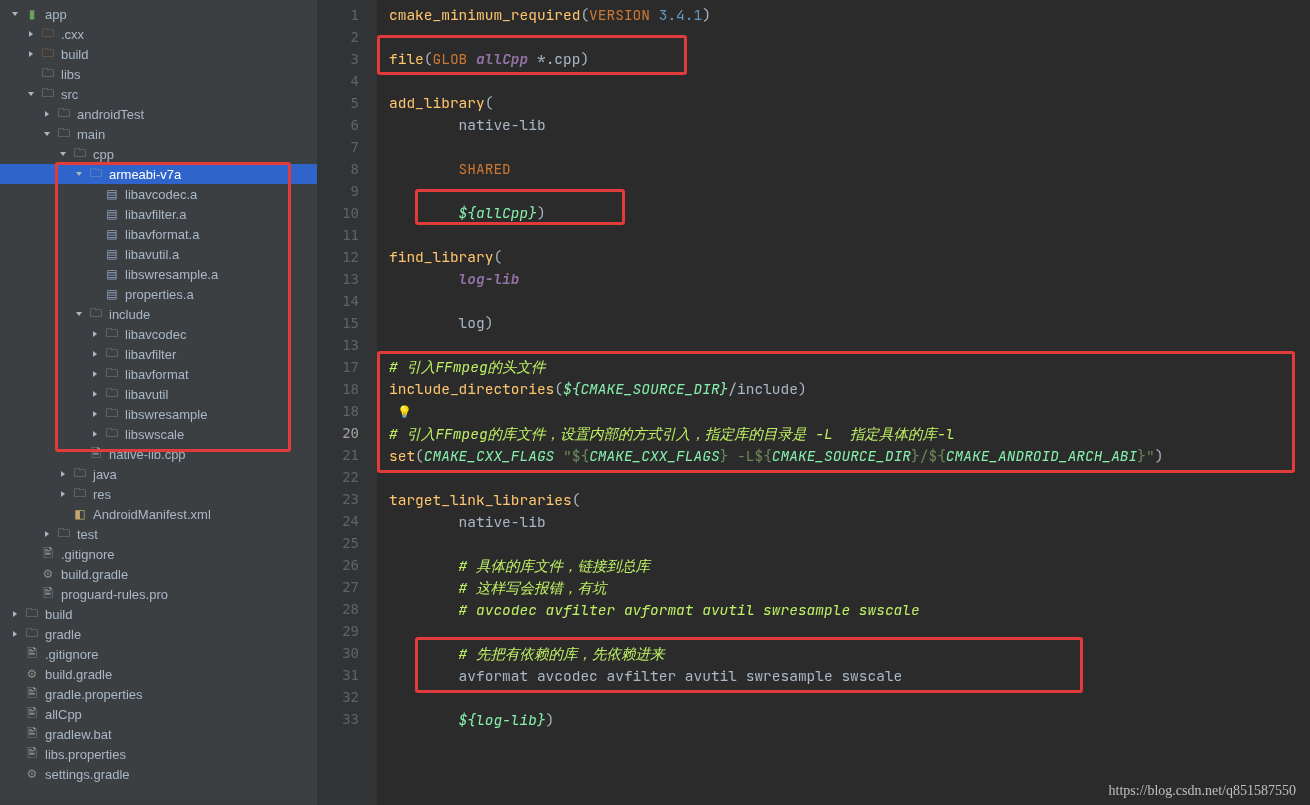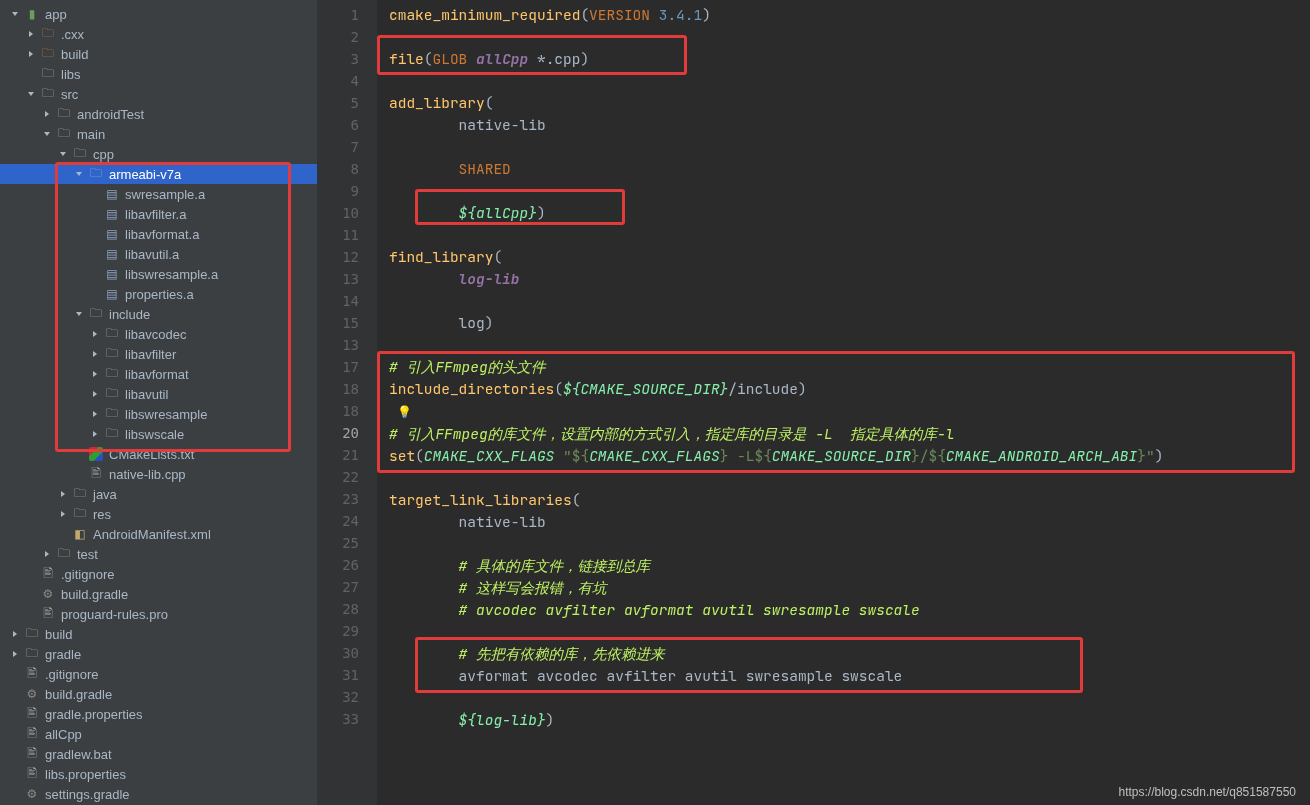--- a/index.html
+++ b/index.html
@@ -25,21 +25,21 @@
 .code { flex:1; font-family:"JetBrains Mono",Consolas,monospace; font-size:14.5px; line-height:22px; padding-top:4px; padding-left:12px; position:relative; white-space:pre; }
 .kw { color:#cc7832; }
 .fn { color:#ffc66d; }
 .var { color:#86efac; font-style:italic; }
 .varbold { color:#9373a5; font-weight:bold; font-style:italic; }
 .str { color:#6a8759; }
 .num { color:#6897bb; }
 .comment { color:#bef264;font-style:italic; }
 .plain { color:#a9b7c6; }
 .bulb { color:#ffc66d; font-size:12px; padding-left:8px;}
-.watermark { position:absolute; bottom:6px; right:14px; color:#cfcfcf; font-size:12px; font-family:Liberation Sans, sans-serif; opacity:.9;}
+.watermark { position:absolute; bottom:6px; right:14px; color:#cfcfcf; font-size:14px; font-family:Liberation Serif, serif; opacity:.9;}
 </style>
 </head>
 <body>
 
 <div class="tree" id="tree" style="position:relative;">
     <div class="tree-item" style="padding-left:8px">
       <span class="twisty">
         <svg viewBox="0 0 8 8">
           <path d="M1 2 L7 2 L4 6 Z" fill="#a9b7c6"></path>
         </svg>
@@ -111,21 +111,21 @@
         <svg viewBox="0 0 8 8">
           <path d="M1 2 L7 2 L4 6 Z" fill="#a9b7c6"></path>
         </svg>
       </span>
       <span class="icon folder-icon">🗀</span>
       <span>armeabi-v7a</span>
     </div>
     <div class="tree-item" style="padding-left:88px">
       <span class="twisty"></span>
       <span class="icon obj-icon">▤</span>
-      <span>swresample.a</span>
+      <span>libavcodec.a</span>
     </div>
     <div class="tree-item" style="padding-left:88px">
       <span class="twisty"></span>
       <span class="icon obj-icon">▤</span>
       <span>libavfilter.a</span>
     </div>
     <div class="tree-item" style="padding-left:88px">
       <span class="twisty"></span>
       <span class="icon obj-icon">▤</span>
       <span>libavformat.a</span>
@@ -200,27 +200,20 @@
       <span>libswresample</span>
     </div>
     <div class="tree-item" style="padding-left:88px">
       <span class="twisty">
         <svg viewBox="0 0 8 8">
           <path d="M2 1 L2 7 L6 4 Z" fill="#a9b7c6"></path>
         </svg>
       </span>
       <span class="icon folder-icon">🗀</span>
       <span>libswscale</span>
-    </div>
-    <div class="tree-item" style="padding-left:72px">
-      <span class="twisty"></span>
-      <span class="icon">
-        <span class="cmake-icon"></span>
-      </span>
-      <span>CMakeLists.txt</span>
     </div>
     <div class="tree-item" style="padding-left:72px">
       <span class="twisty"></span>
       <span class="icon file-icon">🖹</span>
       <span>native-lib.cpp</span>
     </div>
     <div class="tree-item" style="padding-left:56px">
       <span class="twisty">
         <svg viewBox="0 0 8 8">
           <path d="M2 1 L2 7 L6 4 Z" fill="#a9b7c6"></path>

